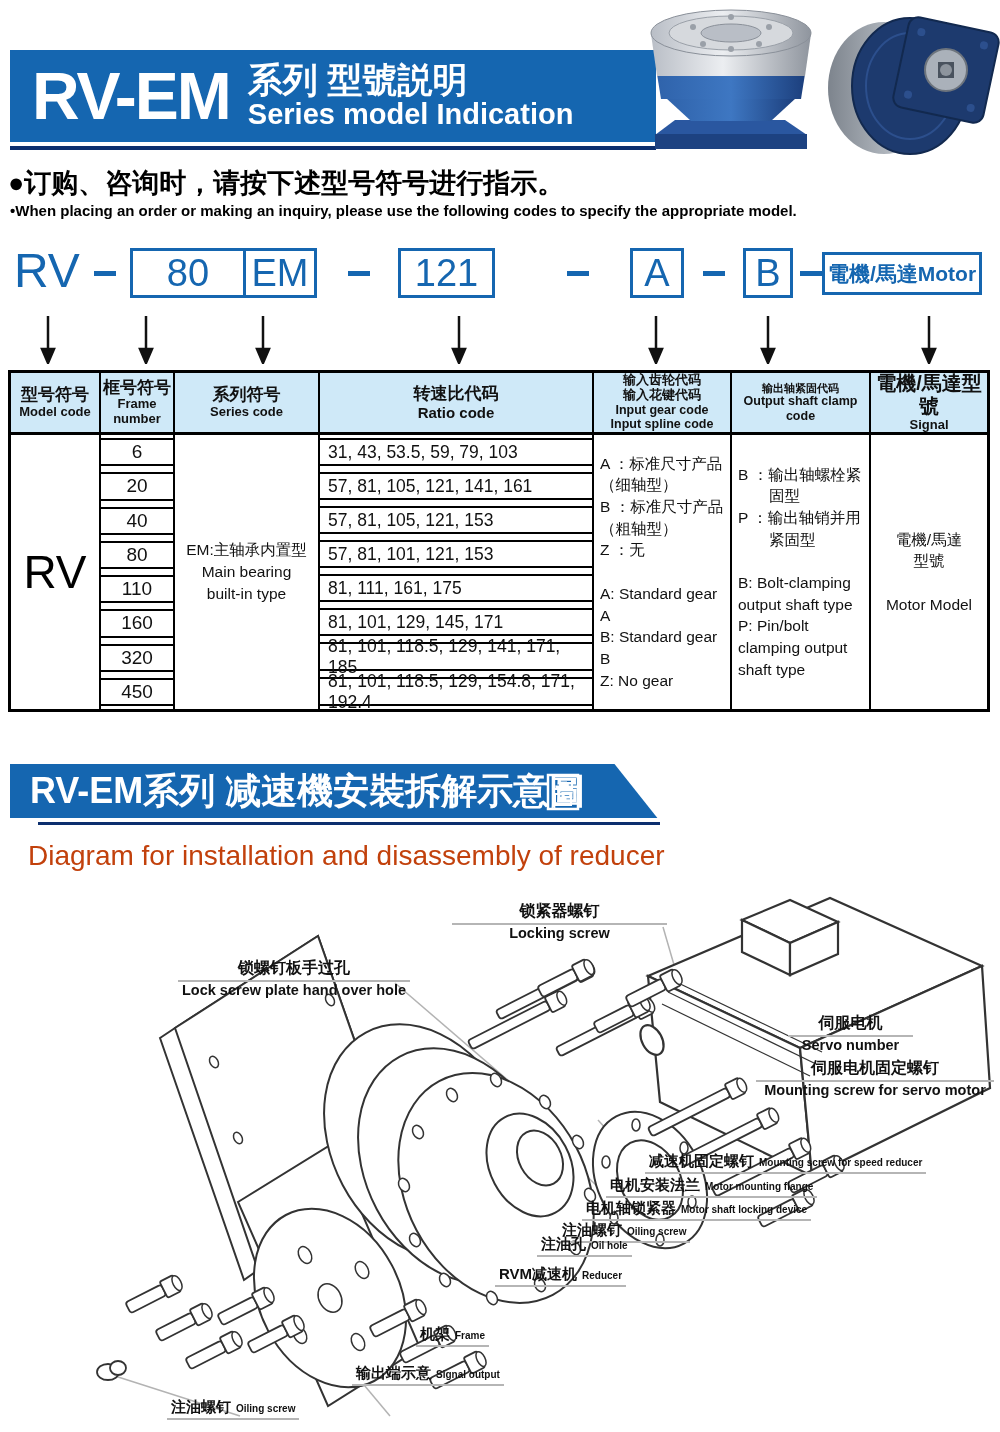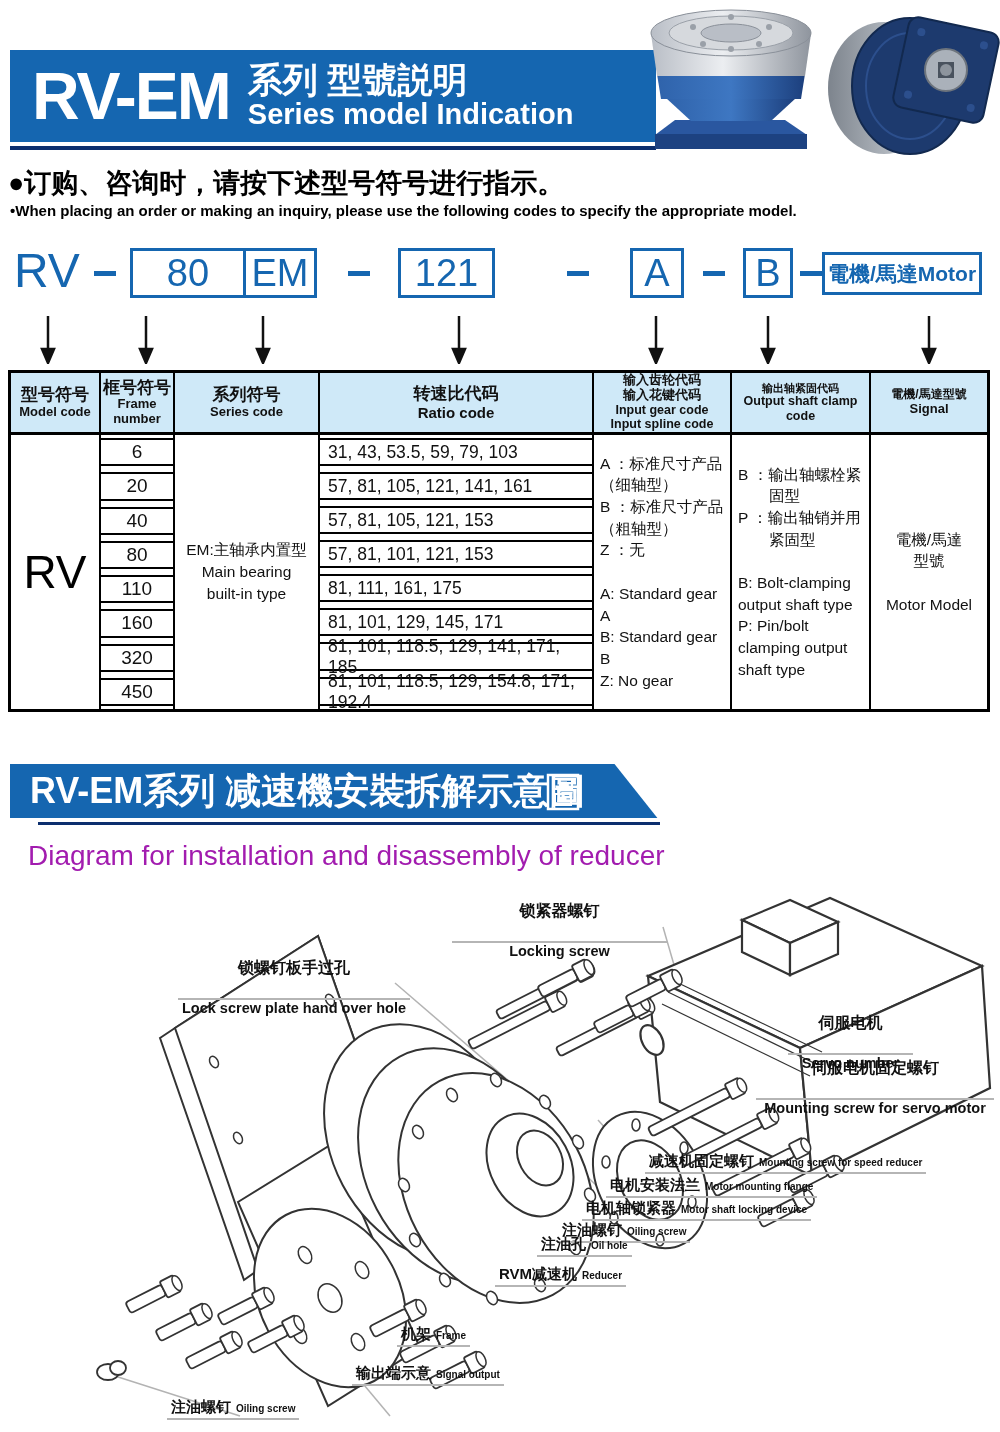--- a/index.html
+++ b/index.html
@@ -52,25 +52,25 @@
   .slot.ra{justify-content:flex-start;padding-left:8px;font-size:17.5px;}
   .note{font-size:15.5px;line-height:1.4;}
   .note-left{padding:4px 6px;text-align:left;}
 
   
   .s2{left:10px;top:764px;width:650px;height:54px;background:#1566b0;
       clip-path:polygon(0 0,93% 0,99.6% 100%,0 100%);display:flex;align-items:center;}
   .s2 .t{color:#fff;font-size:36px;font-weight:bold;margin-left:20px;white-space:nowrap;}
   .s2-icon{position:absolute;left:536px;top:9px;}
   .s2-line{left:38px;top:822px;width:622px;height:3px;background:#0c2f6e;}
-  .s2-sub{left:28px;top:840px;font-size:28px;color:#a21caf;}
+  .s2-sub{left:28px;top:840px;font-size:28px;color:#c2410c;}
 
   
   .dlabel2{position:absolute;text-align:center;color:#111;z-index:3;}
-  .dlabel2 .zh{display:block;font-size:16px;font-weight:bold;border-bottom:2px solid #b5b5b5;padding-bottom:19px;}
+  .dlabel2 .zh{display:block;font-size:16px;font-weight:bold;border-bottom:2px solid #b5b5b5;padding-bottom:1px;}
   .dlabel2 .en{display:block;font-size:14.5px;font-weight:bold;}
   .dlabel1{position:absolute;white-space:nowrap;border-bottom:2px solid #b5b5b5;padding:0 4px 1px 4px;z-index:3;}
   .dlabel1 .zh{font-size:15px;font-weight:bold;}
   .dlabel1 .en{font-size:10px;font-weight:bold;margin-left:5px;}
 
   svg{display:block;}
 </style>
 </head>
 <body>
 
@@ -215,21 +215,21 @@
         <div class="zh pre">输入齿轮代码
 输入花键代码</div>
         <div class="en pre">Input gear code
 Input spline code</div>
       </div>
       <div class="th" style="width:139px;">
         <div class="zh" style="font-size:11px;">输出轴紧固代码</div>
         <div class="en" style="font-size:12.5px;">Output shaft clamp code</div>
       </div>
       <div class="th" style="flex:1;">
-        <div class="zh" style="font-size:12px;">電機/馬達型號</div>
+        <div class="zh" style="font-size:20px;">電機/馬達型號</div>
         <div class="en">Signal</div>
       </div>
     </div>
 
     <div class="tbl-body">
 
       <div class="bcol c-center" style="width:90px;">
         <span class="rv-big">RV</span>
       </div>
 
@@ -478,21 +478,21 @@
   </div>
   <div class="dlabel1" style="left:558px;top:1221px;">
     <span class="zh">注油螺钉</span><span class="en">Oiling screw</span>
   </div>
   <div class="dlabel1" style="left:537px;top:1235px;">
     <span class="zh">注油孔</span><span class="en">Oil hole</span>
   </div>
   <div class="dlabel1" style="left:495px;top:1265px;">
     <span class="zh">RVM减速机</span><span class="en">Reducer</span>
   </div>
-  <div class="dlabel1" style="left:397px;top:1325px;">
+  <div class="dlabel1" style="left:416px;top:1325px;">
     <span class="zh">机架</span><span class="en">Frame</span>
   </div>
   <div class="dlabel1" style="left:352px;top:1364px;">
     <span class="zh">输出端示意</span><span class="en">Signal output</span>
   </div>
   <div class="dlabel1" style="left:167px;top:1398px;">
     <span class="zh">注油螺钉</span><span class="en">Oiling screw</span>
   </div>
 
 </div>

